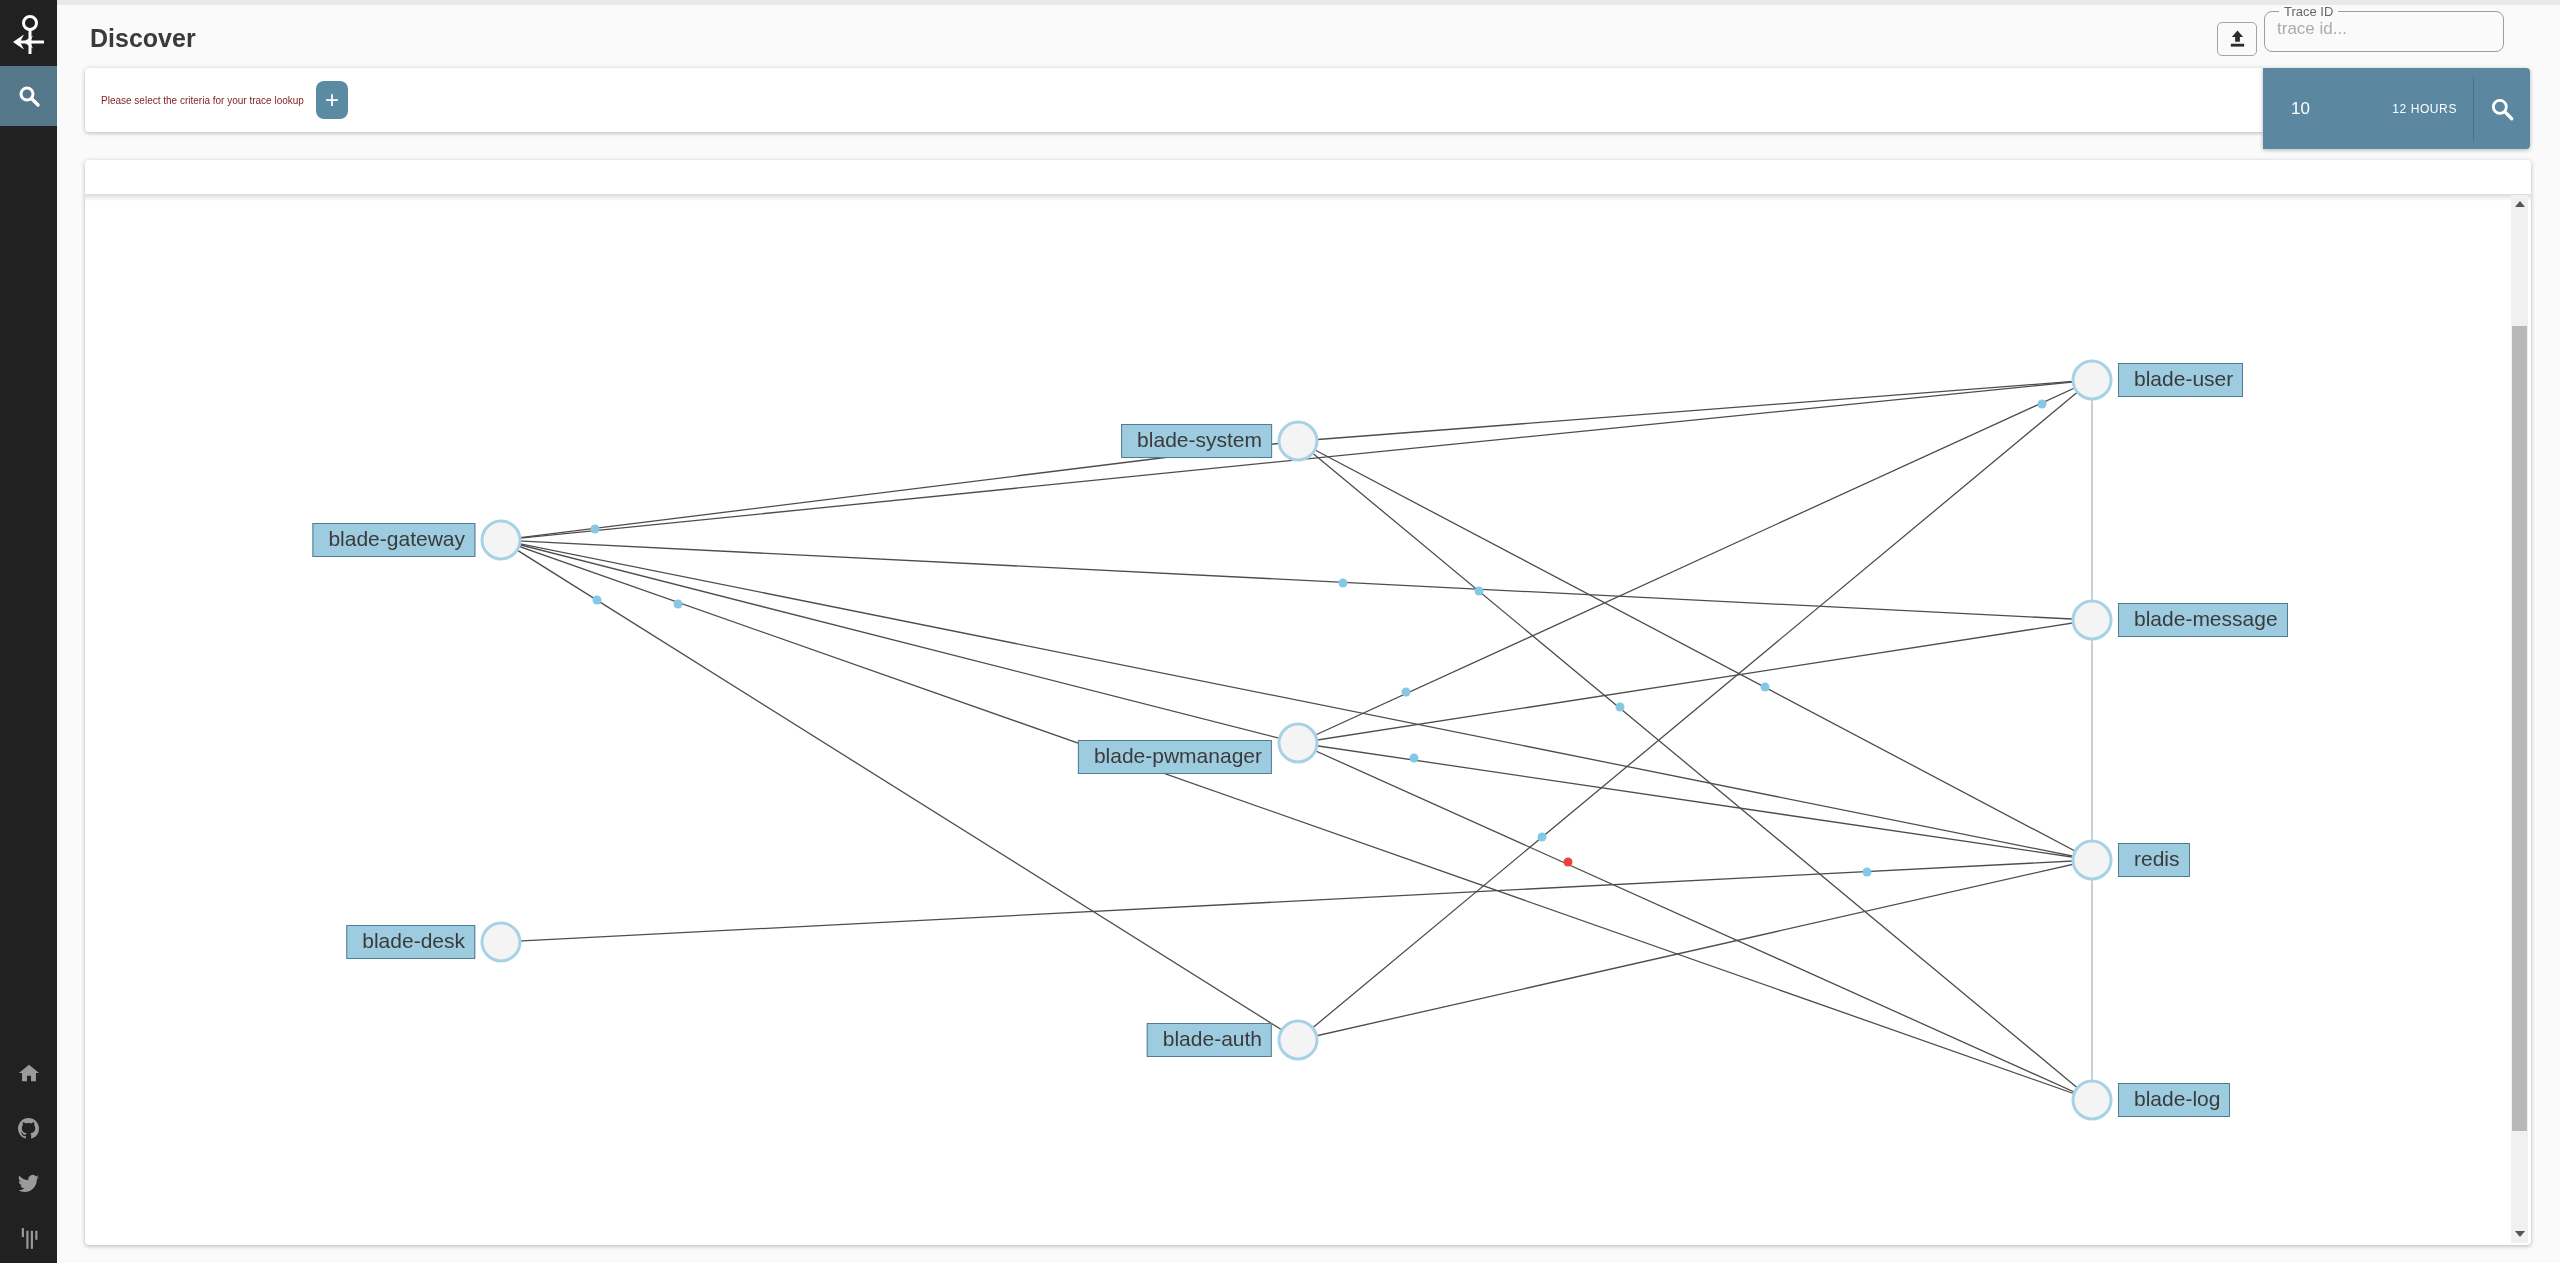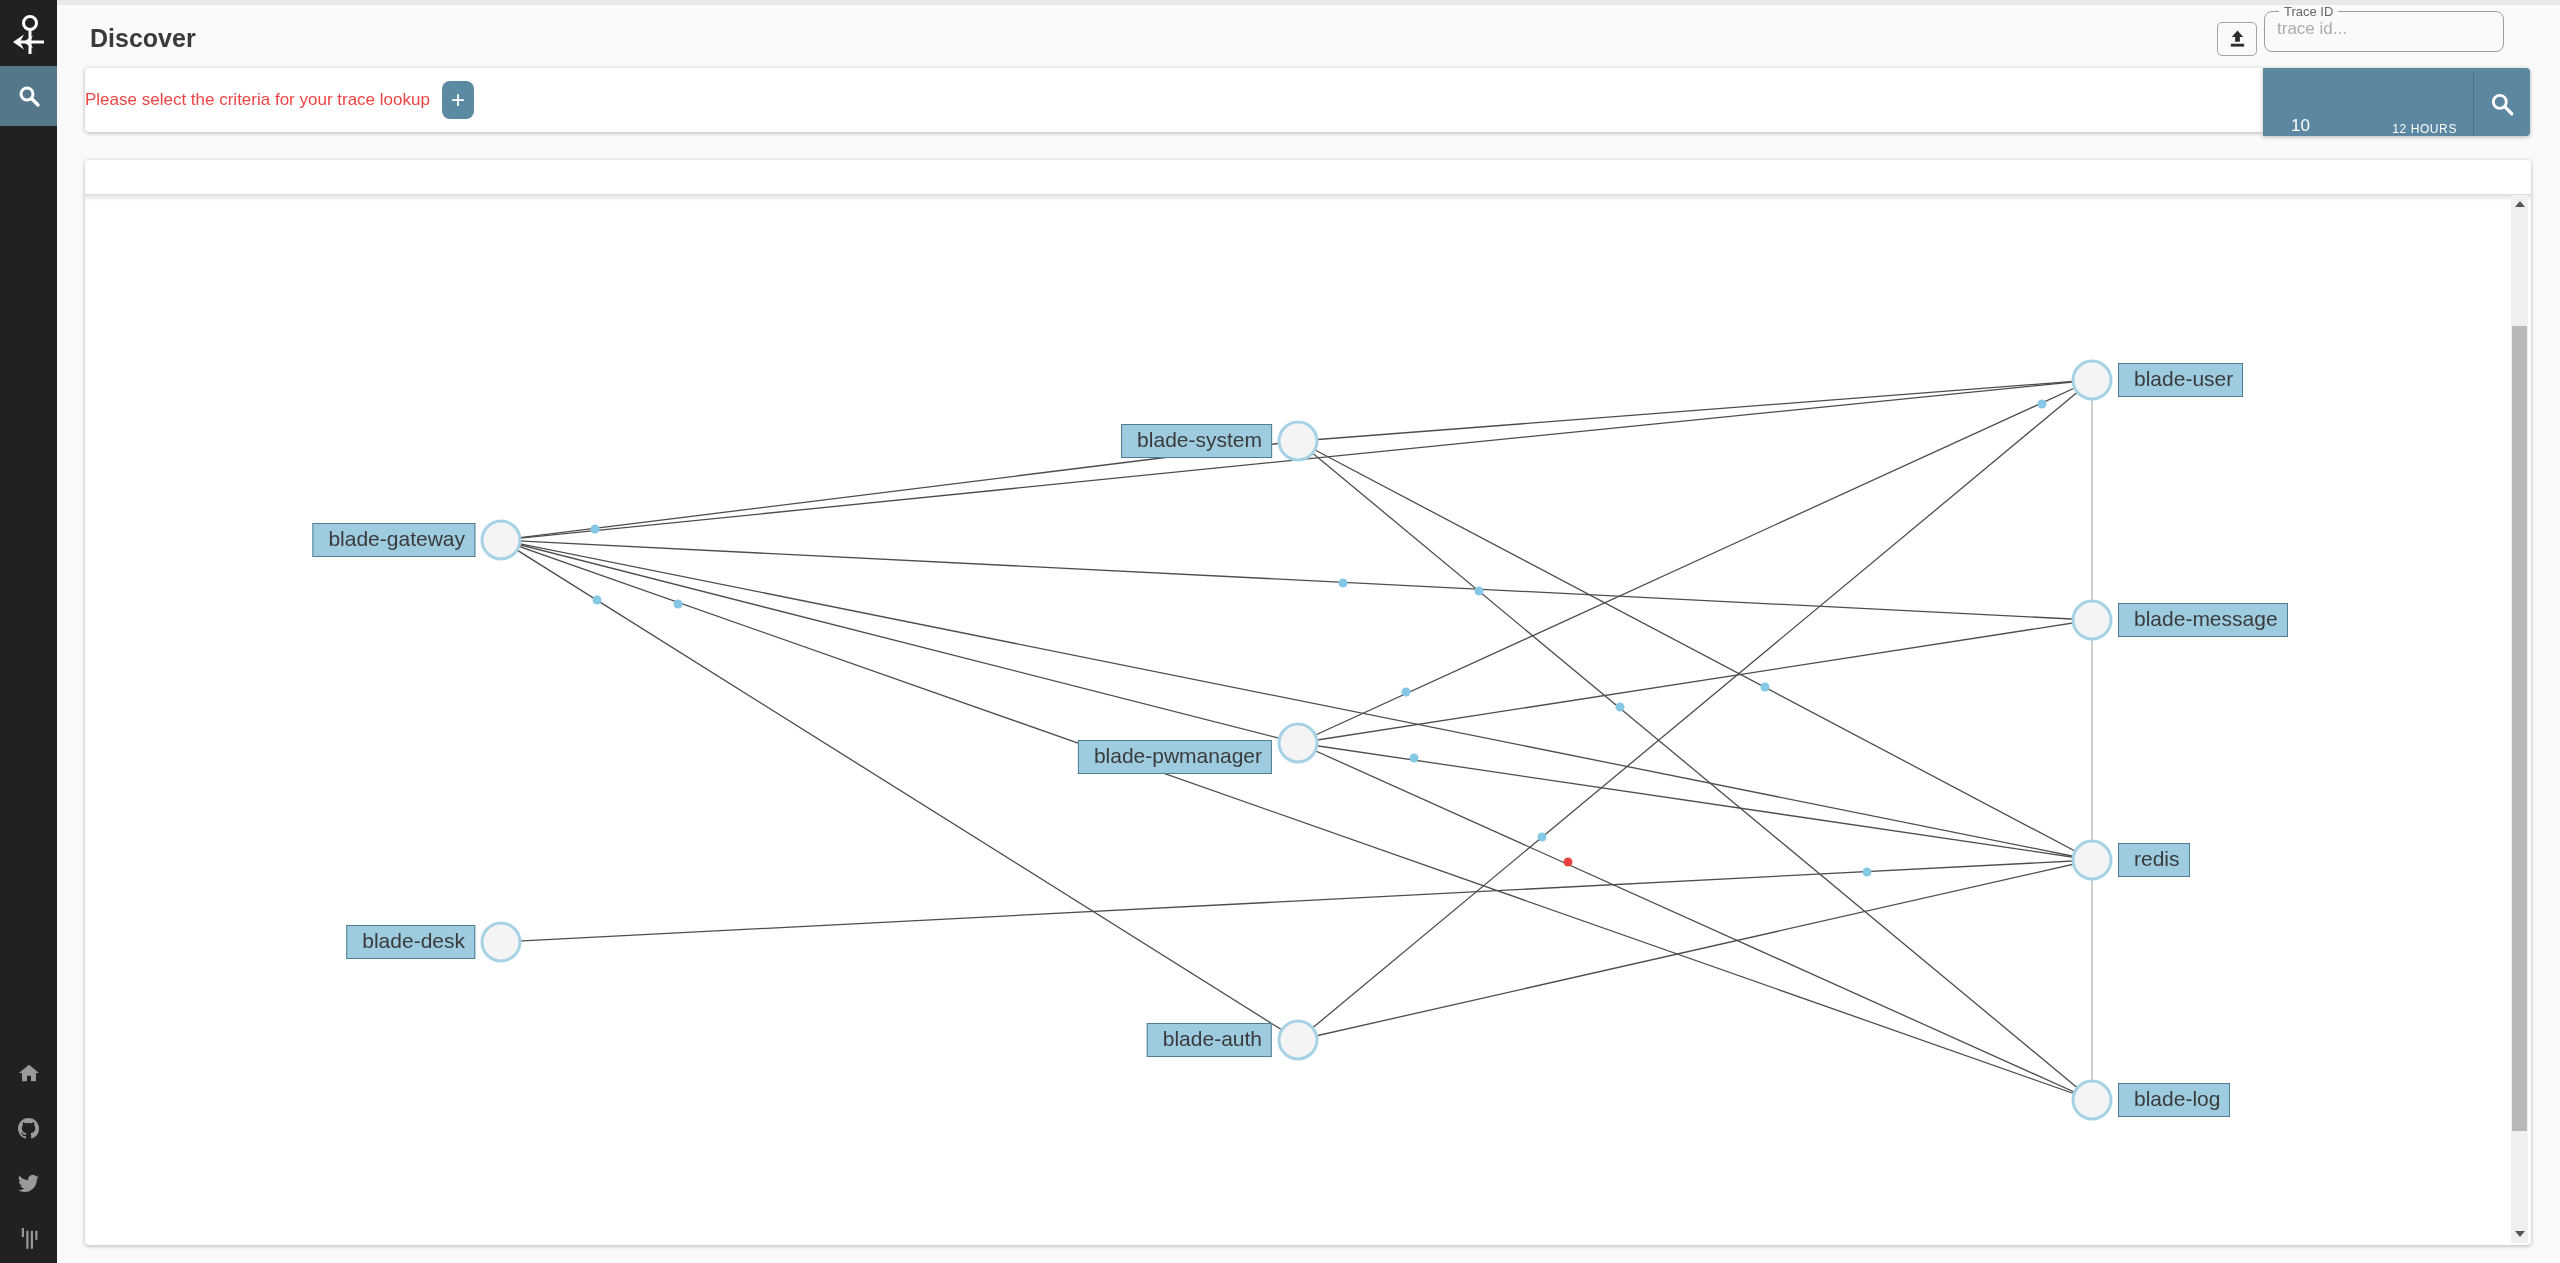--- a/index.html
+++ b/index.html
@@ -19,23 +19,23 @@
   
   .top-strip{position:absolute;left:57px;top:0;right:0;height:5px;background:#e9e9e9;}
   .page-title{position:absolute;left:90px;top:24px;font-size:25px;color:#3a3a3a;font-weight:700;}
   .upload-btn{position:absolute;left:2217px;top:22px;width:40px;height:34px;border:1px solid #a3a3a3;border-radius:5px;background:transparent;display:flex;align-items:center;justify-content:center;cursor:pointer;}
   .trace-fieldset{position:absolute;left:2264px;top:4px;width:226px;height:46px;border:1px solid #9e9e9e;border-radius:8px;margin:0;padding:0 6px;}
   .trace-fieldset legend{font-size:13px;color:#666;padding:0 5px;margin-left:8px;}
   .trace-fieldset input{width:195px;border:none;outline:none;background:transparent;font-size:17px;color:#444;padding:0 6px 6px 6px;font-family:"Liberation Sans",sans-serif;}
   .trace-fieldset input::placeholder{color:#ababab;}
   
   .search-card{position:absolute;left:85px;top:68px;width:2178px;height:64px;background:#fff;border-radius:4px 0 0 4px;box-shadow:0 1px 4px rgba(0,0,0,0.28);display:flex;align-items:center;}
-  .search-hint{font-size:17px;color:#ef4444;}
+  .search-hint{margin-left:16px;font-size:10px;color:#7f1d1d;}
   .add-criteria-btn{margin-left:12px;width:32px;height:38px;border:none;border-radius:8px;background:#5b8aa3;color:#fff;font-size:24px;line-height:36px;cursor:pointer;display:flex;align-items:center;justify-content:center;padding:0;}
-  .search-actions{position:absolute;left:2263px;top:68px;width:267px;height:68px;background:#5b87a0;border-radius:0 4px 4px 0;box-shadow:0 1px 4px rgba(0,0,0,0.28);display:flex;align-items:flex-end;color:#fff;}
+  .search-actions{position:absolute;left:2263px;top:68px;width:267px;height:81px;background:#5b87a0;border-radius:0 4px 4px 0;box-shadow:0 1px 4px rgba(0,0,0,0.28);display:flex;align-items:center;color:#fff;}
   .limit-value{margin-left:28px;font-size:17px;cursor:pointer;}
   .lookback-value{margin-left:auto;margin-right:16px;font-size:12px;letter-spacing:0.6px;cursor:pointer;}
   .actions-divider{width:1px;height:64px;background:#4a7086;}
   .search-go-btn{width:56px;height:64px;background:transparent;border:none;display:flex;align-items:center;justify-content:center;cursor:pointer;}
   
   .content-card{position:absolute;left:85px;top:160px;width:2446px;height:1085px;background:#fff;border-radius:4px;box-shadow:0 1px 4px rgba(0,0,0,0.28);}
   .tabs{position:absolute;left:4px;top:0;height:34px;display:flex;}
   .tab{width:199px;height:34px;display:flex;align-items:center;justify-content:center;font-size:13.5px;letter-spacing:0.8px;color:#9e9e9e;cursor:pointer;box-sizing:border-box;}
   .tab.active{color:#3c3c3c;border-bottom:4px solid #dc2360;}
   .tab-shadow{position:absolute;left:0;top:34px;width:100%;height:7px;background:linear-gradient(rgba(0,0,0,0.14),rgba(0,0,0,0));}

